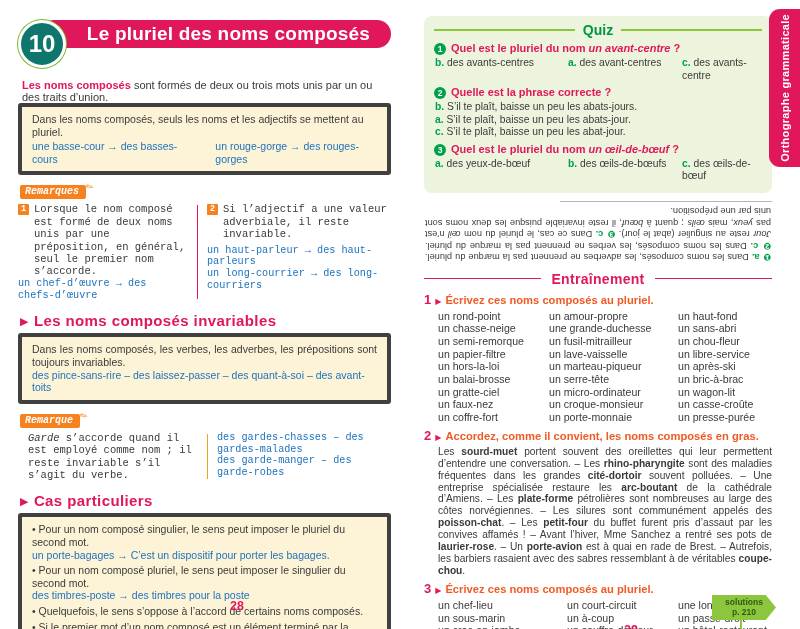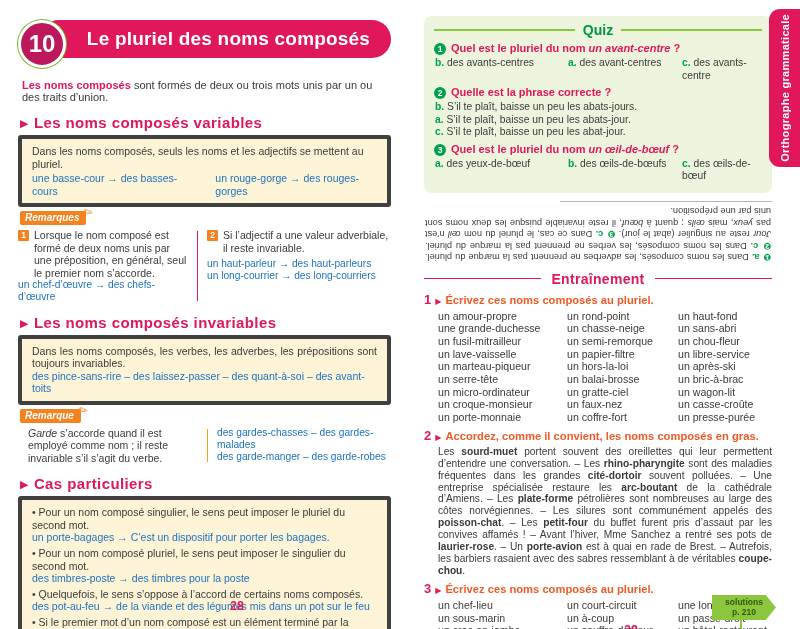--- a/index.html
+++ b/index.html
@@ -5,44 +5,44 @@
   html,body{margin:0;padding:0;}
   body{
     width:800px;height:629px;position:relative;background:#ffffff;overflow:hidden;
     font-family:"Liberation Sans","DejaVu Sans",sans-serif;color:#3a3a39;
     -webkit-font-smoothing:antialiased;
   }
   
   .page-left{position:absolute;left:18px;top:15px;width:373px;}
   .banner-row{position:relative;height:48px;}
   .banner{
-    margin-left:22px;height:38px;margin-top:5px;background:#e0175b;border-radius:19px;
+    margin-left:22px;height:28px;margin-top:5px;background:#e0175b;border-radius:19px;
     display:flex;align-items:center;justify-content:center;
     color:#fff;font-weight:bold;font-size:19px;letter-spacing:.2px;padding-left:26px;
   }
   .lesson-circle{
     position:absolute;left:0;top:0;width:42px;height:42px;border-radius:50%;
-    background:#be185d;border:3px solid #fff;box-shadow:0 0 0 1px #76b82a;
+    background:#0f766e;border:3px solid #fff;box-shadow:0 0 0 1px #76b82a;
     display:flex;align-items:center;justify-content:center;
     color:#fff;font-weight:bold;font-size:24px;z-index:2;
   }
   .intro{margin:11px 0 0 4px;font-size:11px;}
   .sec{
     margin:11px 0 4px 2px;font-size:15px;font-weight:bold;color:#e0175b;letter-spacing:.4px;
   }
   .sec .tri{font-size:11px;margin-right:5px;vertical-align:1px;}
   .ybox{
     background:#fdf3d7;border:4px solid #404040;border-radius:3px;
     padding:6px 10px;font-size:10.5px;line-height:12.6px;
   }
   .blue{color:#1e73be;}
   .flexg{display:flex;gap:26px;margin-top:2px;}
   .sm{font-size:10.2px;line-height:11.8px;}
   .just{text-align:justify;}
-  .rem-block{}
+  .rem-block{margin-top:6px;font-family:Liberation Mono, monospace;}
   .rem-tag{
     display:inline-block;background:#f5821f;color:#fff;font-size:10px;font-weight:bold;
     font-style:italic;padding:1px 7px 2px 5px;border-radius:2px;position:relative;margin-left:2px;
   }
   .rem-tag .pencil{
     position:absolute;right:-7px;top:-5px;color:#f5821f;font-size:11px;font-style:normal;
     transform:rotate(-30deg);
   }
   .rem-cols{display:flex;margin-top:4px;}
   .rem-col{font-size:10.5px;line-height:12.4px;}
@@ -131,21 +131,20 @@
     <div class="lesson-circle">
       <span>10</span>
     </div>
     <div class="banner">
       <span>Le pluriel des noms composés</span>
     </div>
   </div>
 
   <p class="intro"><span class="seg-bold c-pink">Les noms composés</span><span> sont formés de deux ou trois mots unis par un ou des traits d’union.</span></p>
 
-  <h2 class="sec"><span class="tri">▶</span><span>Les noms composés variables</span></h2>
   <div class="ybox">
     <div>Dans les noms composés, seuls les noms et les adjectifs se mettent au pluriel.</div>
     <div class="blue flexg">
       <span>une basse-cour → des basses-cours</span>
       <span>un rouge-gorge → des rouges-gorges</span>
     </div>
   </div>
 
   <div class="rem-block">
     <div class="rem-tag"><span>Remarques</span><span class="pencil">✎</span></div>
@@ -192,21 +191,20 @@
     <div class="bullet-group">
       <div class="bullet"><span>Pour un nom composé singulier, le sens peut imposer le pluriel du second mot.</span></div>
       <div class="blue">un porte-bagages → C’est un dispositif pour porter les bagages.</div>
     </div>
     <div class="bullet-group">
       <div class="bullet"><span>Pour un nom composé pluriel, le sens peut imposer le singulier du second mot.</span></div>
       <div class="blue">des timbres-poste → des timbres pour la poste</div>
     </div>
     <div class="bullet-group">
       <div class="bullet"><span>Quelquefois, le sens s’oppose à l’accord de certains noms composés.</span></div>
-      <div class="blue">des pot-au-feu → de la viande et des légumes mis dans un pot sur le feu</div>
     </div>
     <div class="bullet-group">
       <div class="bullet"><span>Si le premier mot d’un nom composé est un élément terminé par la voyelle </span><span class="seg-bold seg-italic">-o</span><span>, il est invariable.</span></div>
 
     </div>
   </div>
 
 </div>
 
 <div class="page-right">
@@ -264,42 +262,42 @@
     <div class="pline"></div>
   </div>
 
   <div class="ex">
     <div class="ex-head">
       <span class="ex-num">1</span>
       <span class="ex-arrow">▶</span>
       <span class="ex-title">Écrivez ces noms composés au pluriel.</span>
     </div>
     <div class="ex-cols">
+      <div class="ex-col w2">
+          <div>un rond-point</div>
+          <div>un chasse-neige</div>
+          <div>un semi-remorque</div>
+          <div>un papier-filtre</div>
+          <div>un hors-la-loi</div>
+          <div>un balai-brosse</div>
+          <div>un gratte-ciel</div>
+          <div>un faux-nez</div>
+          <div>un coffre-fort</div>
+        </div>
       <div class="ex-col w1">
           <div>un amour-propre</div>
           <div>une grande-duchesse</div>
           <div>un fusil-mitrailleur</div>
           <div>un lave-vaisselle</div>
           <div>un marteau-piqueur</div>
           <div>un serre-tête</div>
           <div>un micro-ordinateur</div>
           <div>un croque-monsieur</div>
           <div>un porte-monnaie</div>
         </div>
-      <div class="ex-col w2">
-          <div>un rond-point</div>
-          <div>un chasse-neige</div>
-          <div>un semi-remorque</div>
-          <div>un papier-filtre</div>
-          <div>un hors-la-loi</div>
-          <div>un balai-brosse</div>
-          <div>un gratte-ciel</div>
-          <div>un faux-nez</div>
-          <div>un coffre-fort</div>
-        </div>
       <div class="ex-col w3">
           <div>un haut-fond</div>
           <div>un sans-abri</div>
           <div>un chou-fleur</div>
           <div>un libre-service</div>
           <div>un après-ski</div>
           <div>un bric-à-brac</div>
           <div>un wagon-lit</div>
           <div>un casse-croûte</div>
           <div>un presse-purée</div>

